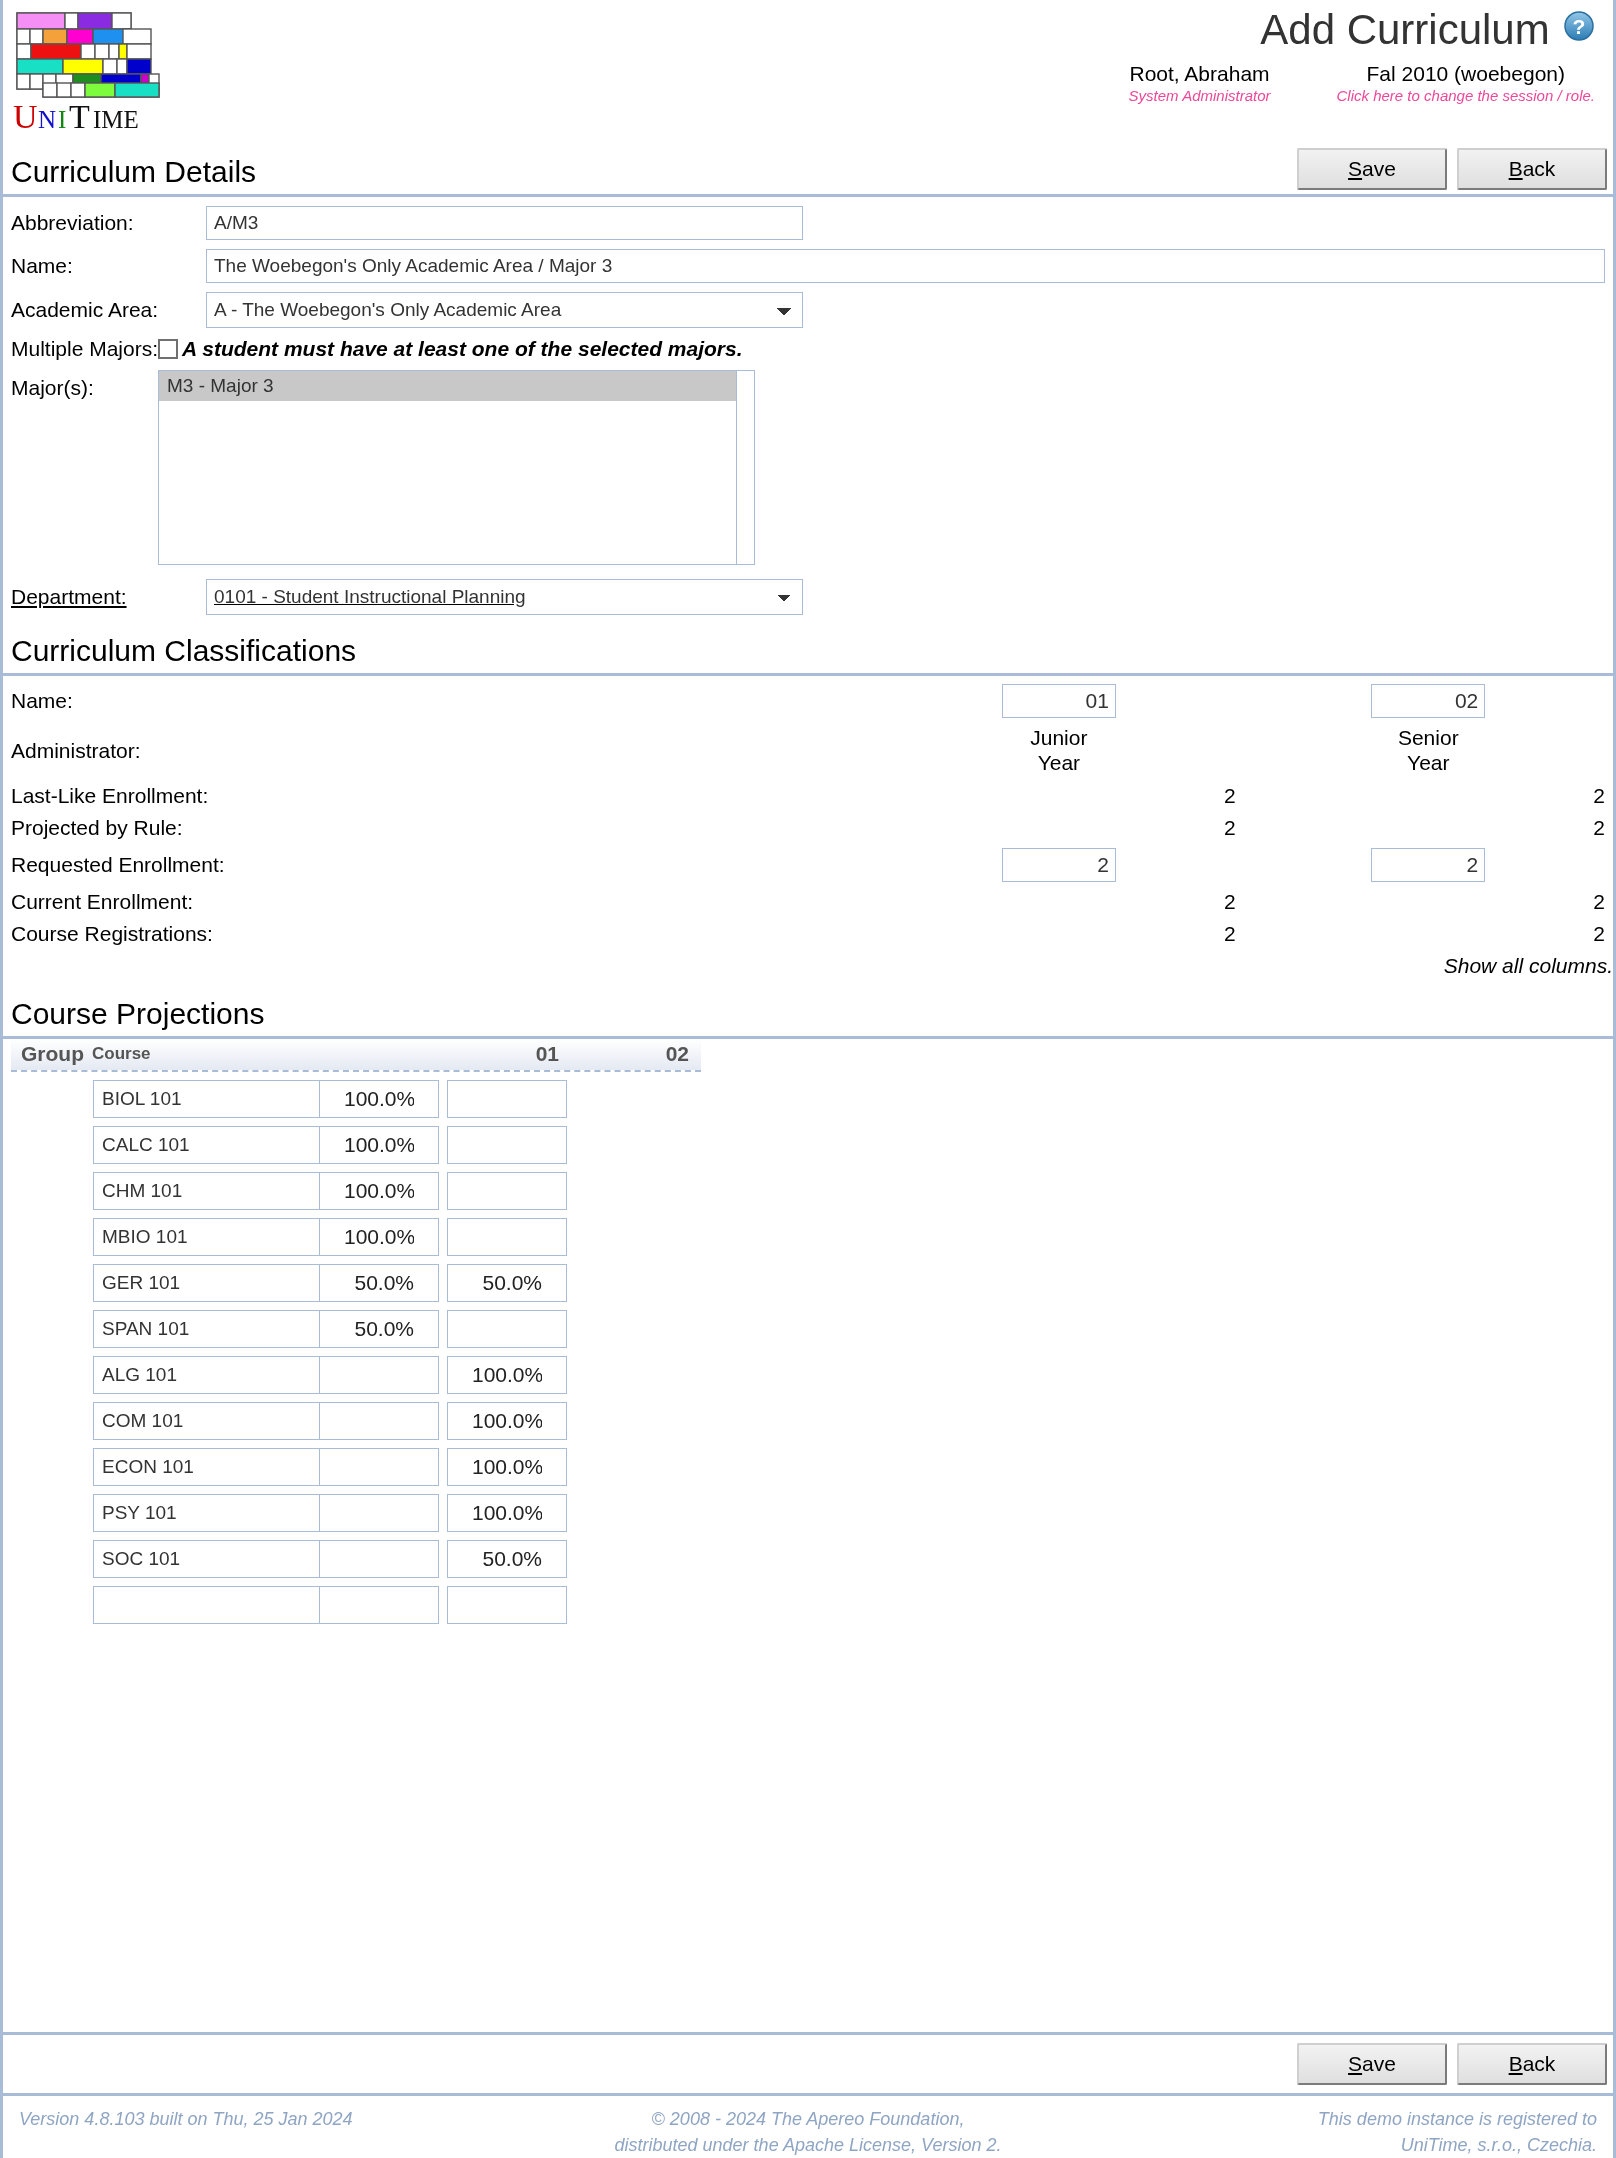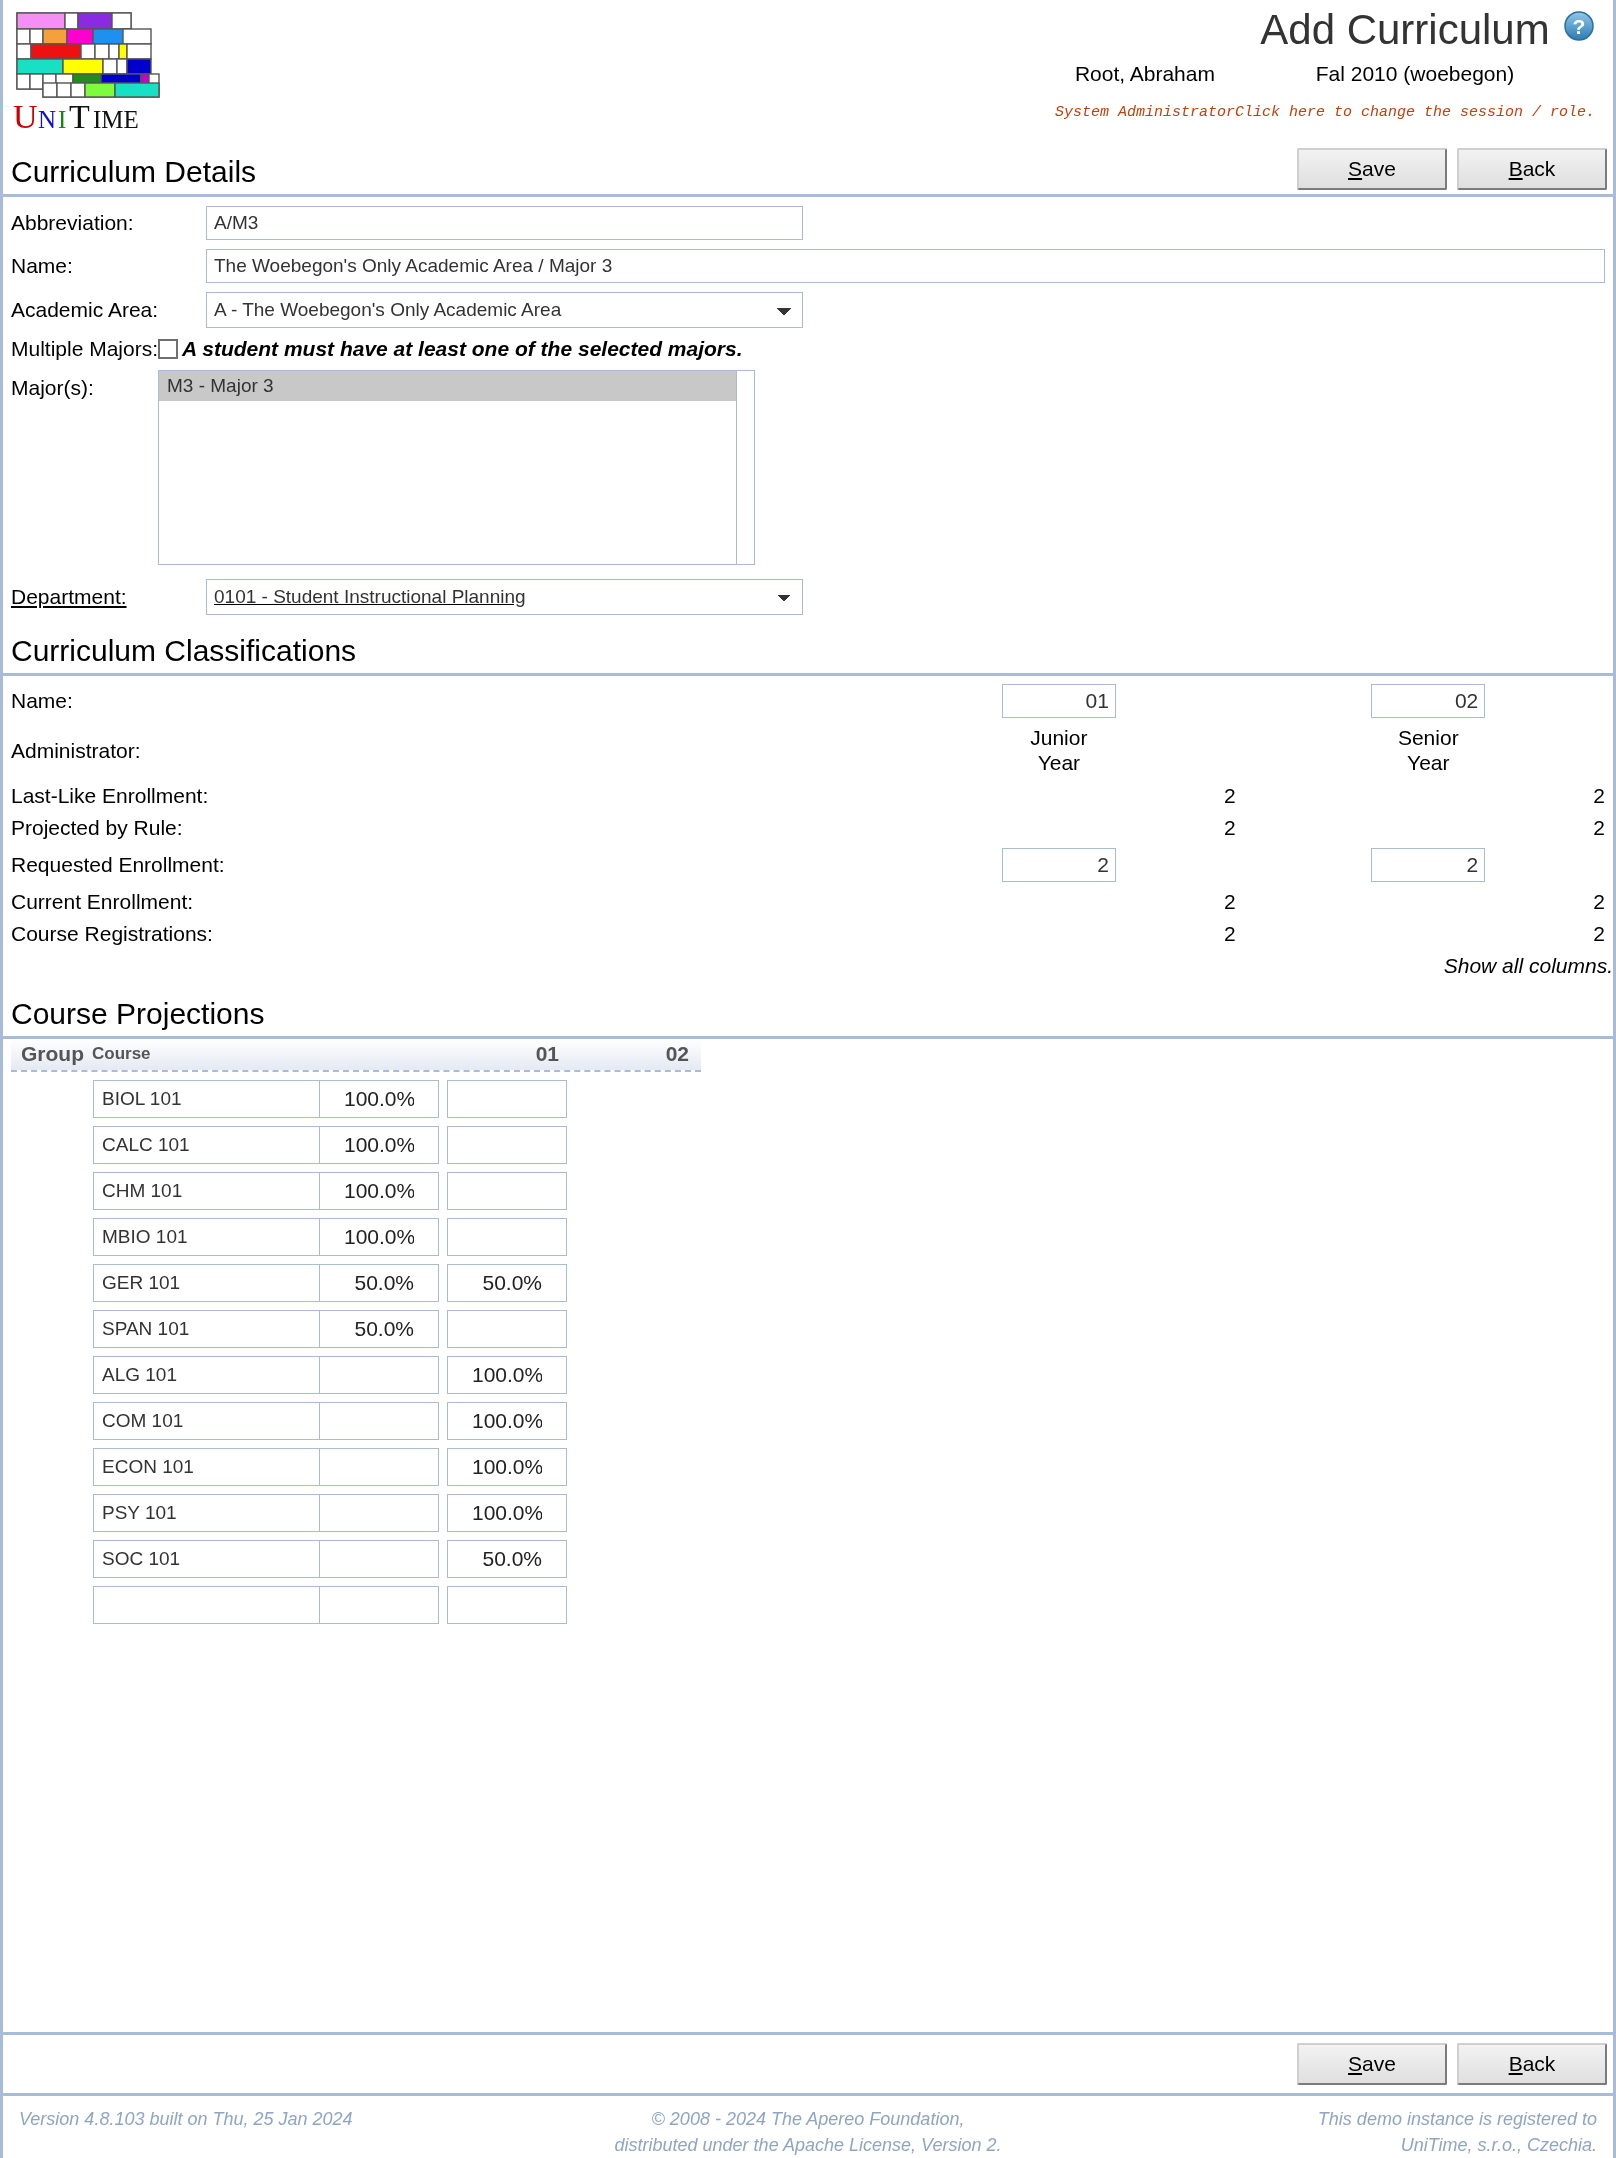--- a/index.html
+++ b/index.html
@@ -70,38 +70,38 @@
     display: inline-block;
     vertical-align: middle;
     margin-left: 8px;
     margin-top: -4px;
   }
   .userinfo {
     position: absolute;
     right: 18px;
     top: 62px;
     display: flex;
+    gap: 66px;
     align-items: flex-end;
   }
   .userinfo .col {
     text-align: center;
     line-height: 1.15;
   }
   .userinfo .name {
     font-size: 21px;
     color: #000;
     white-space: nowrap;
   }
   .userinfo .sub {
     font-size: 15px;
     font-style: italic;
-    color: #c2410c;
+    color: #ec4899;
     white-space: nowrap;
-    margin-top: 18px;
-    font-family: Liberation Mono, monospace;
+    margin-top: 1px;
   }
 
   
   .sec-row {
     display: flex;
     align-items: flex-end;
     justify-content: space-between;
     padding: 0 6px 0 8px;
     border-bottom: 3px solid #a8bcd8;
     margin: 0 0 0 0;

